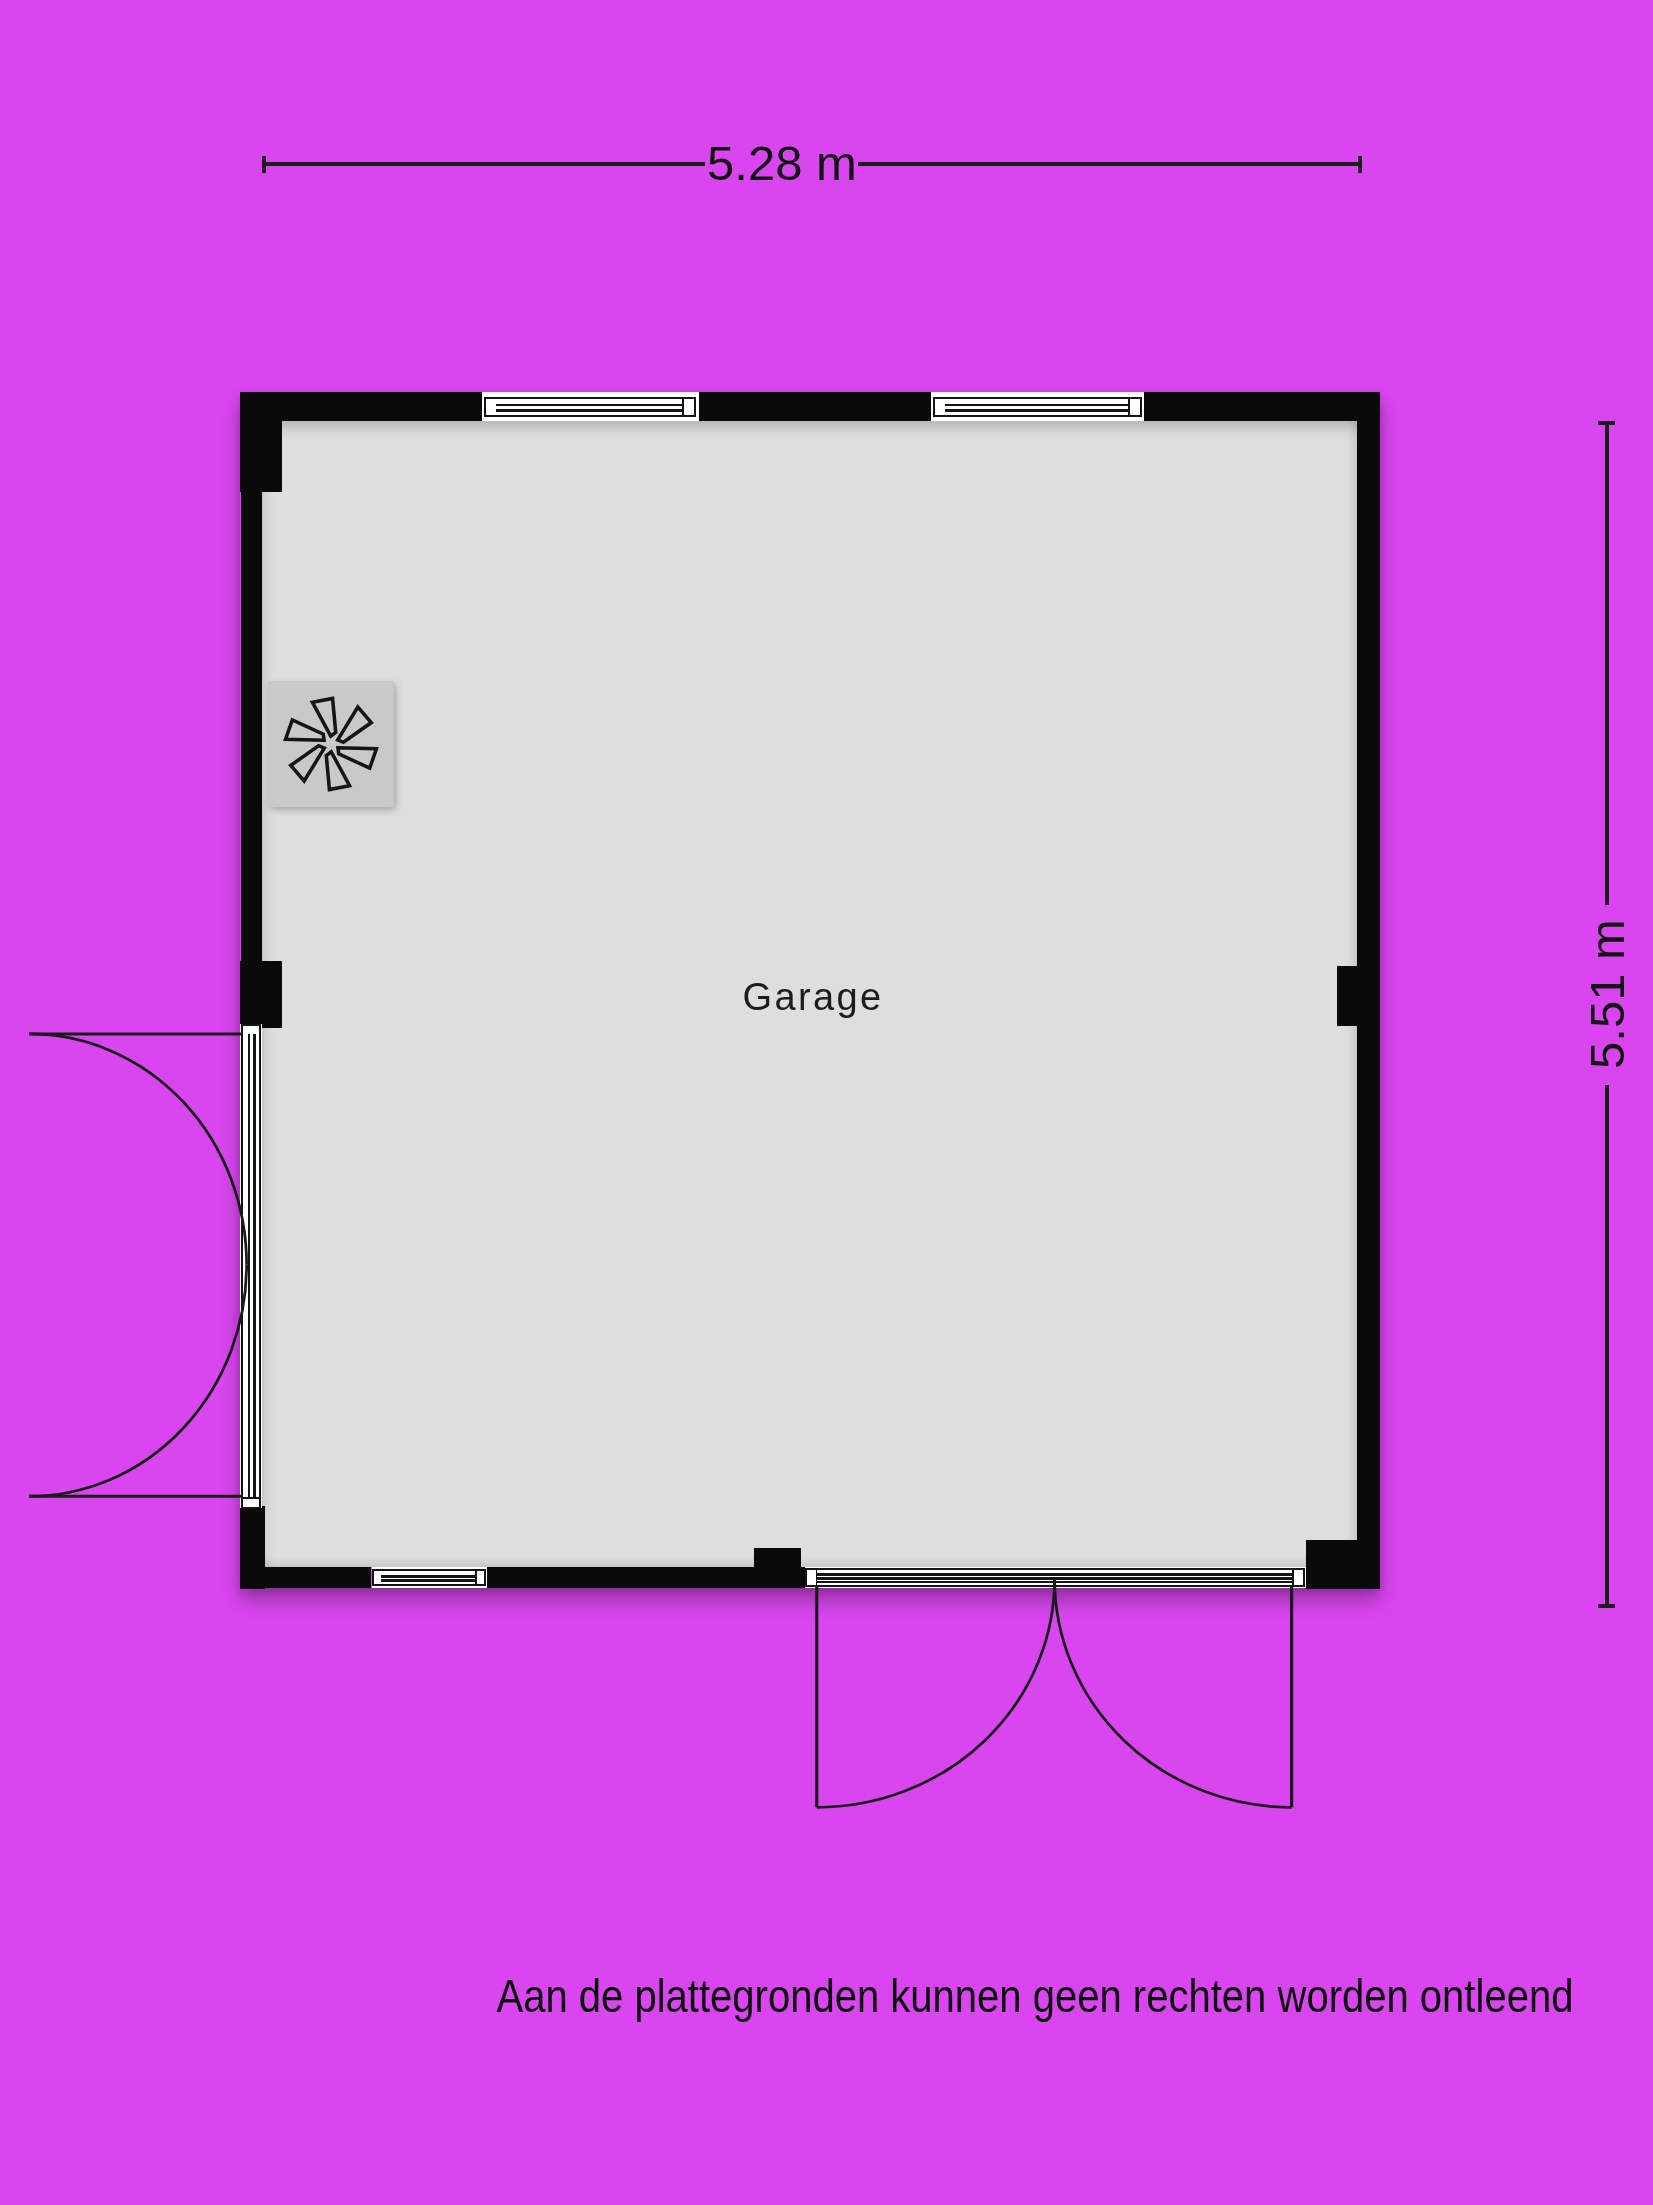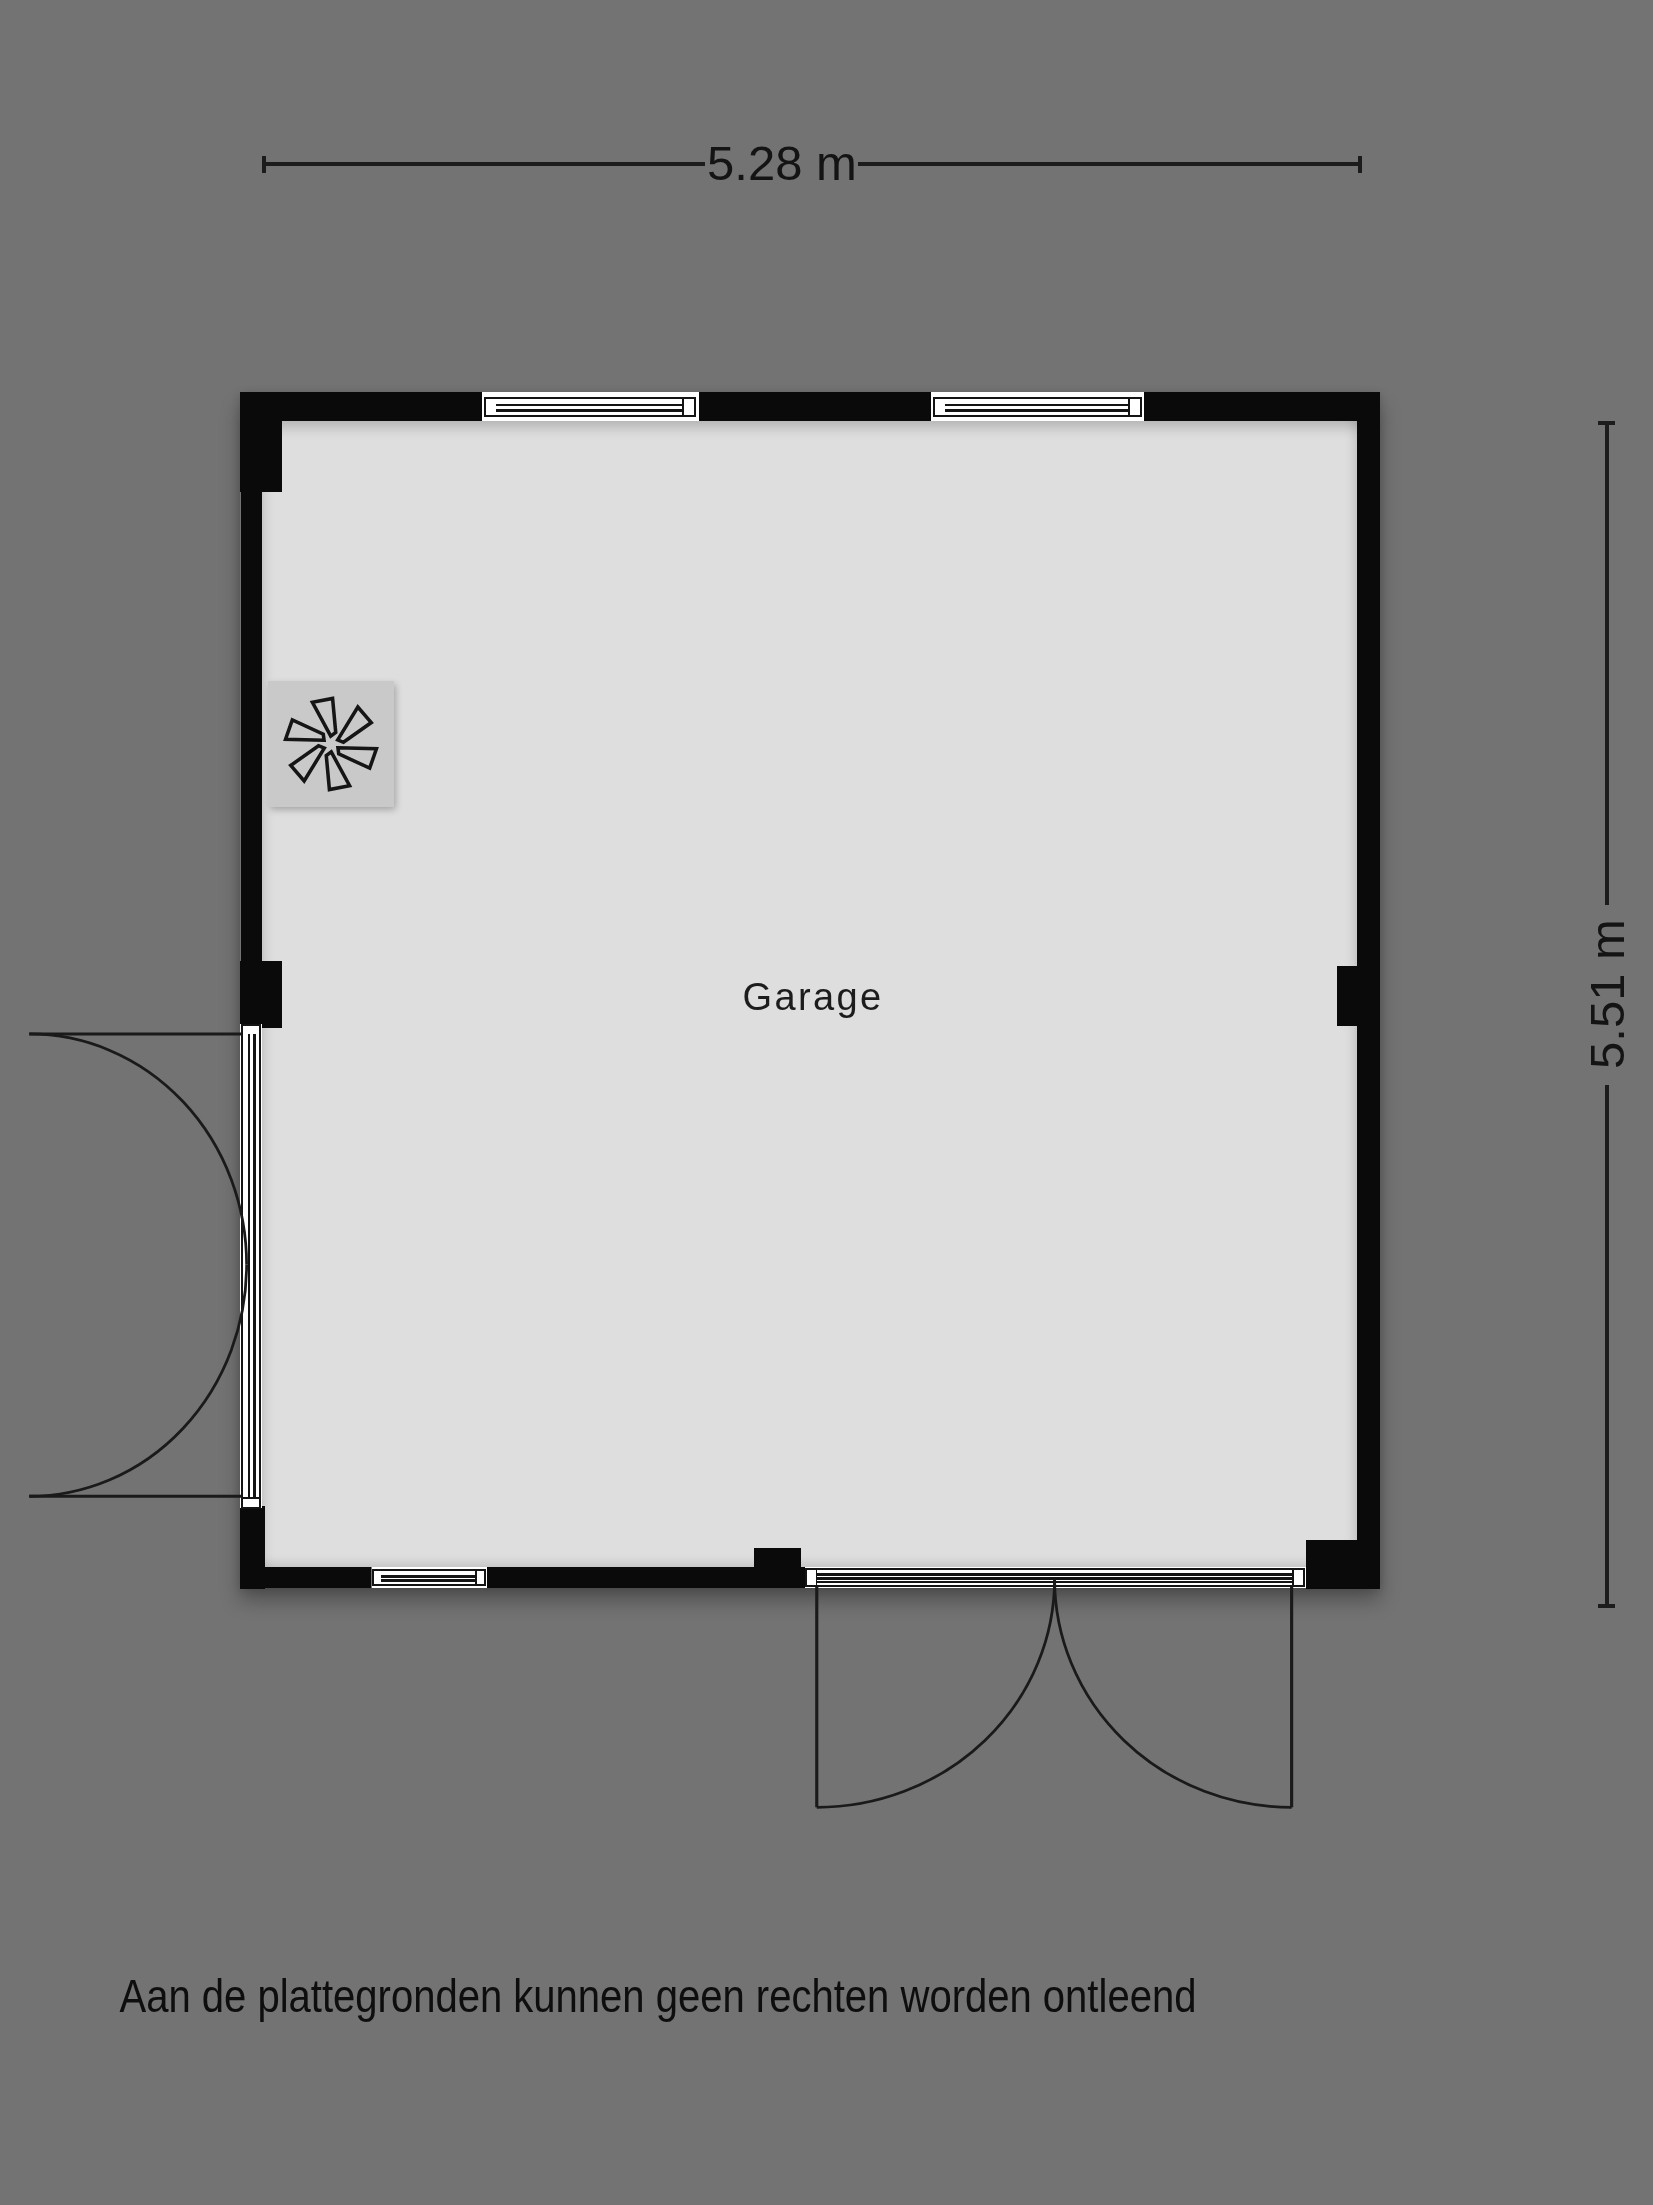--- a/index.html
+++ b/index.html
@@ -1,16 +1,16 @@
 <!DOCTYPE html>
 <html style="font-size:12.6px"><head>
 <meta charset="utf-8">
 <style>
   html,body{margin:0;padding:0;background:#ffffff;}
-  .page{position:relative;width:1654px;height:2205px;background:#737373;overflow:hidden;
+  .page{position:relative;width:1654px;height:2205px;background:#d946ef;overflow:hidden;
         font-family:"Liberation Sans", sans-serif;color:#111;}
   .abs{position:absolute;}
   
   .dim-seg{position:absolute;background:#1c1c1c;}
   .dim-tick{position:absolute;background:#1c1c1c;}
   .dim-label{position:absolute;font-size:49px;color:#141414;white-space:nowrap;
              transform:translate(-50%,-50%);}
   .dim-label.vert{transform:translate(-50%,-50%) rotate(-90deg);}
   
   .plan-shadow{position:absolute;left:240px;top:392px;width:1140px;height:1196px;
@@ -30,21 +30,21 @@
   .p25{top:23%}.p50{top:48%}.p75{top:72%}.p33{top:31%}.p66{top:64%}
   .v33{left:31%}.v66{left:64%}
   .door-svg{position:absolute;left:0;top:0;width:1654px;height:2205px;pointer-events:none;}
   
   .fan{position:absolute;left:268px;top:681px;width:126px;height:126px;
        box-shadow:2.4px 3.2px 7px rgba(0,0,0,.28);}
   
   .room-label{position:absolute;left:813px;top:997px;transform:translate(-50%,-50%);
               font-size:38px;letter-spacing:2.4px;color:#1c1c1c;white-space:nowrap;}
   .footer{position:absolute;left:0;top:1966px;width:1654px;padding-left:39px;box-sizing:border-box;
-          text-align:left;font-size:46px;line-height:60px;color:#0e0e0e;}
+          text-align:right;font-size:46px;line-height:60px;color:#0e0e0e;}
   .footer .cond{display:inline-block;transform:scaleX(.87);transform-origin:center;white-space:nowrap;}
 </style>
 </head>
 <body>
 
 <div class="page">
 
   <div class="dim-tick abs" style="left:262px;top:156px;width:3.9px;height:17.3px;"></div>
   <div class="dim-seg" style="left:264px;top:162px;width:441px;height:3.9px;"></div>
   <div class="dim-label" style="left:782px;top:163px;">5.28 m</div>

